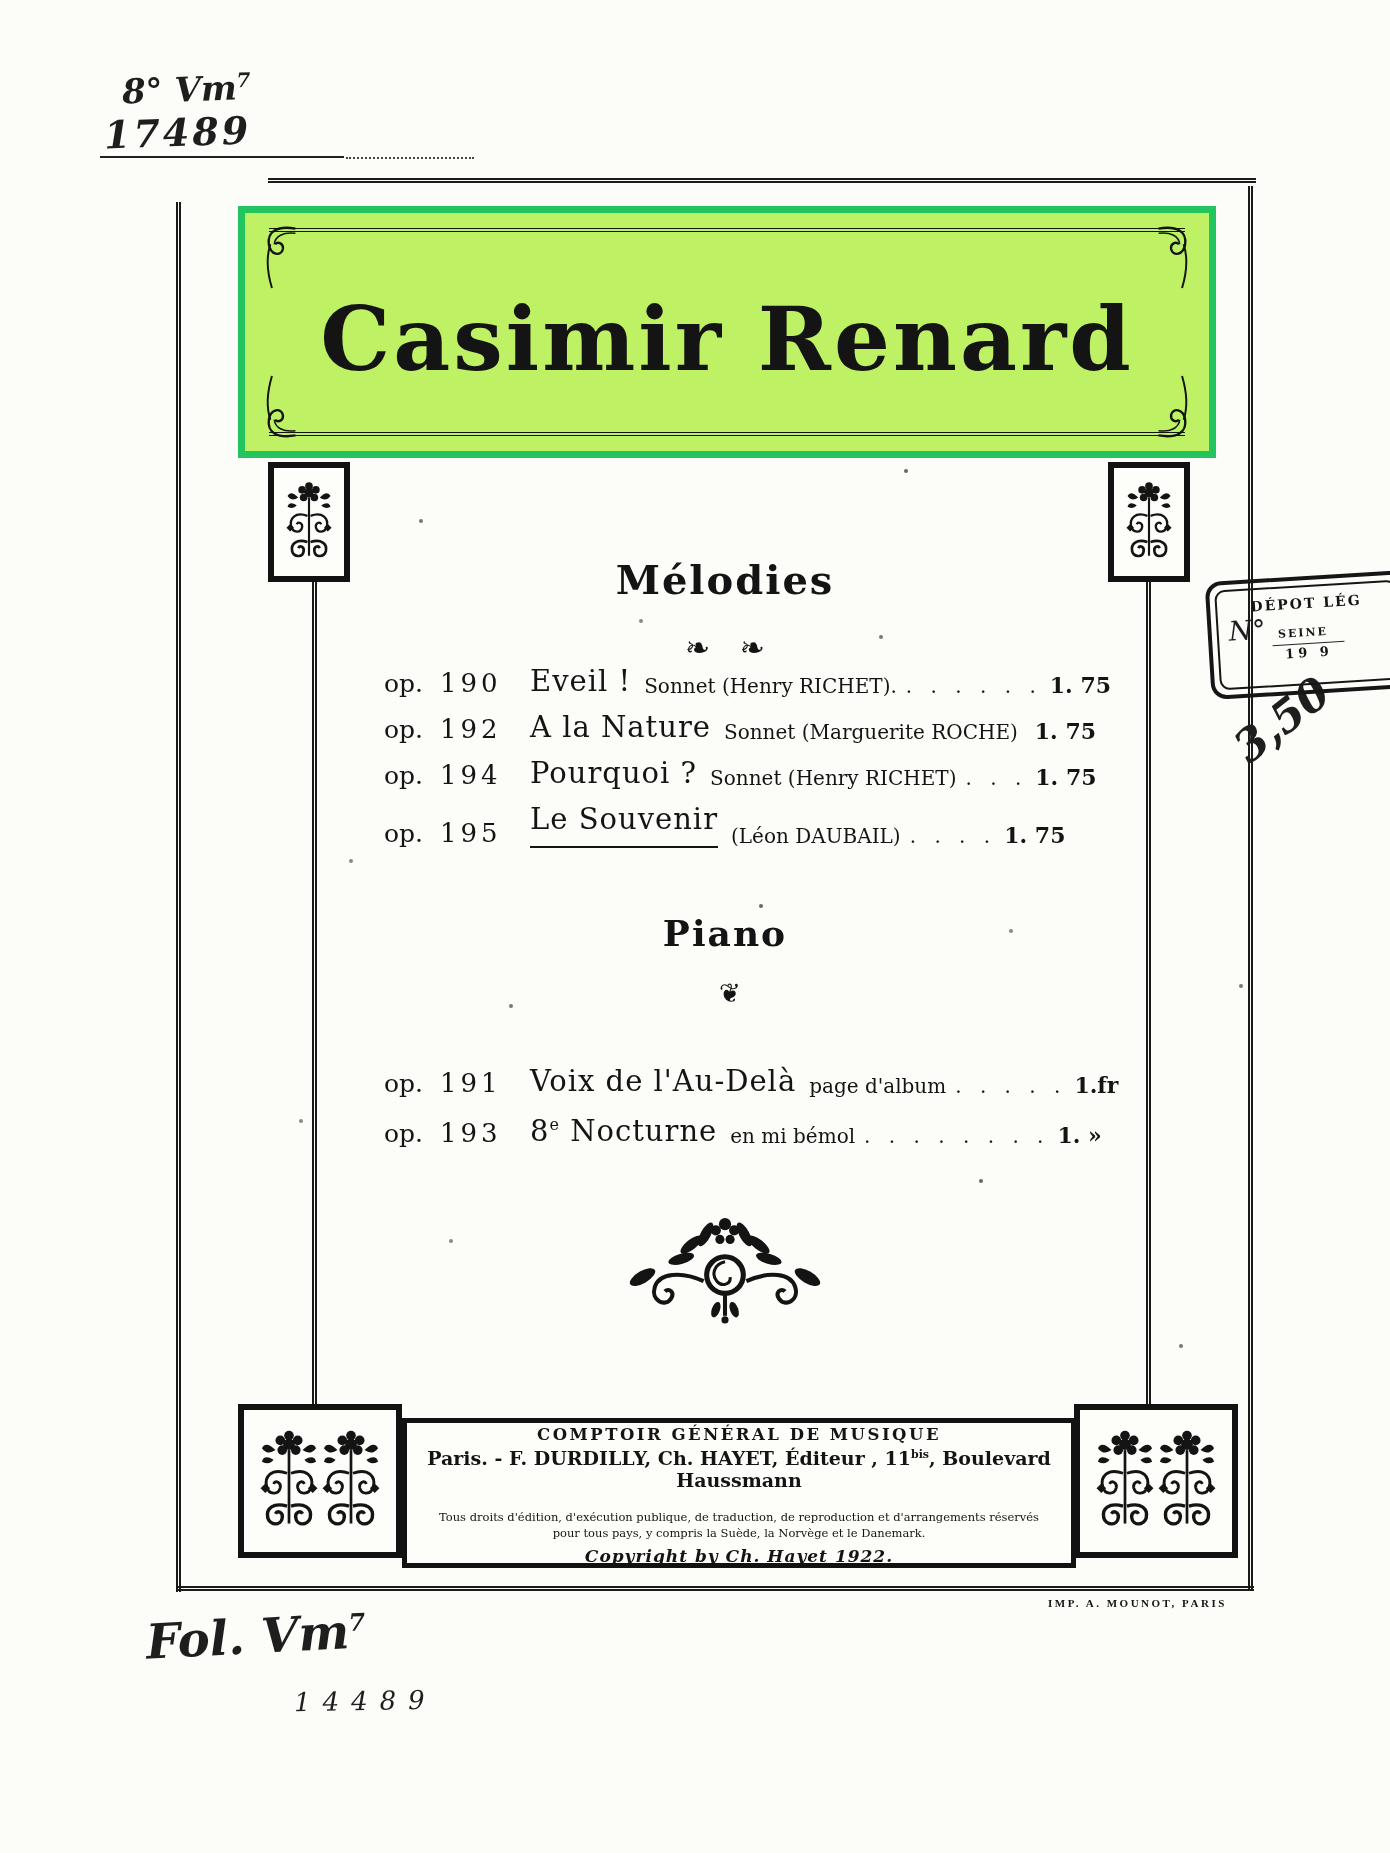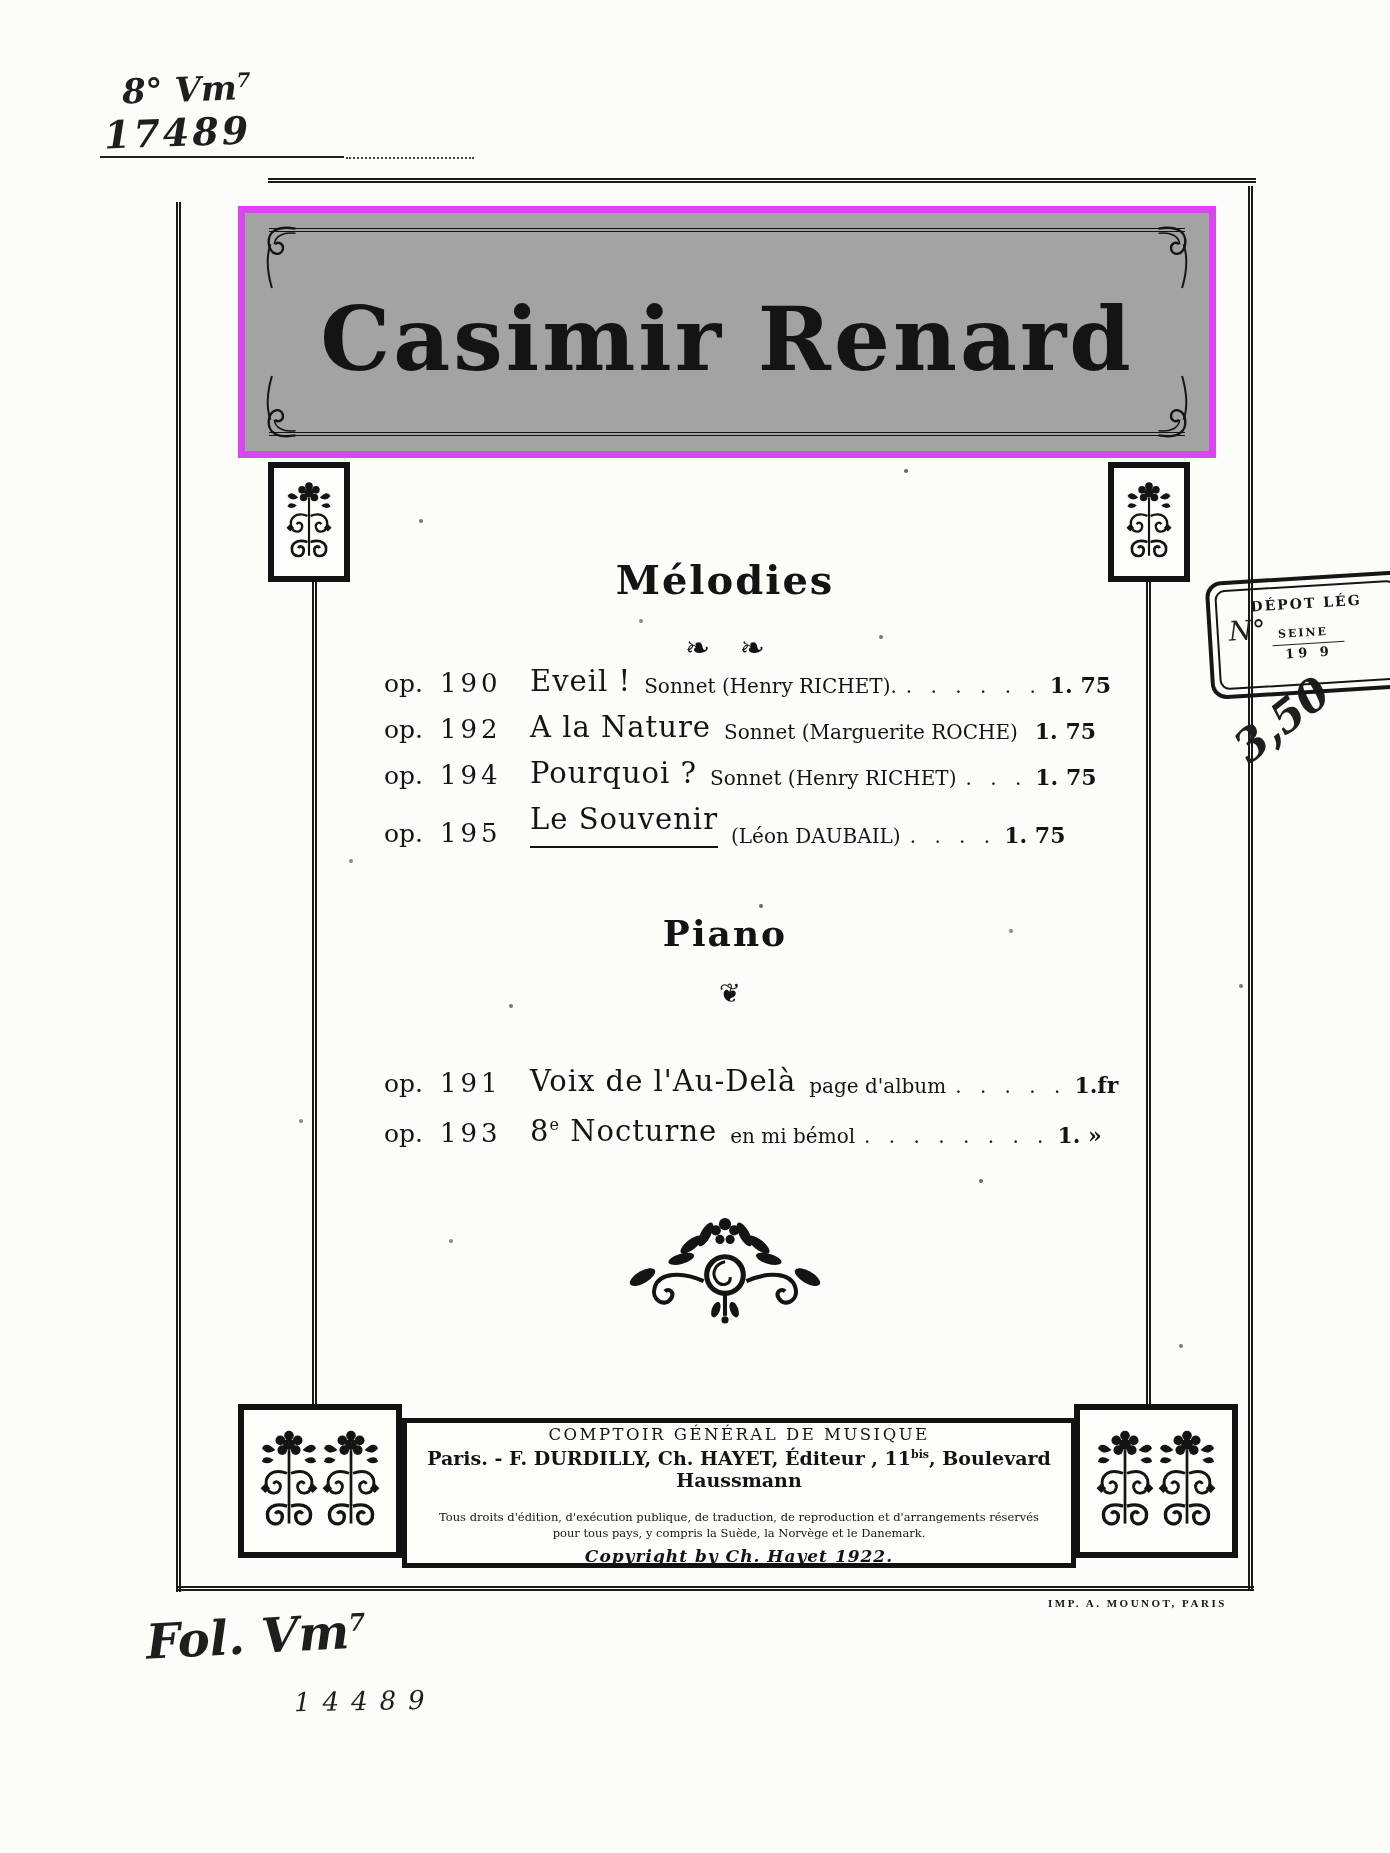--- a/index.html
+++ b/index.html
@@ -5,22 +5,22 @@
   html,body{margin:0;padding:0;background:#e8e8e4;}
   #page{position:relative;width:1390px;height:1853px;margin:0 auto;background:#fcfcf9;
         overflow:hidden;color:#141414;font-family:"DejaVu Serif","Liberation Serif",serif;
         box-sizing:border-box;}
   #page *{box-sizing:border-box;}
   .abs{position:absolute;}
   
   .drule{border-top:5px double #1a1a1a;height:0;}
   .dvert{border-left:5px double #1a1a1a;width:0;}
   
-  #banner{left:238px;top:206px;width:978px;height:252px;border:7px solid #d946ef;
-          background:#a3a3a3;z-index:3;}
+  #banner{left:238px;top:206px;width:978px;height:252px;border:7px solid #22c55e;
+          background:#bef264;z-index:3;}
   #banner-inner{position:absolute;left:24px;right:24px;top:15px;bottom:15px;
           border-top:4px double #141414;border-bottom:4px double #141414;}
   .corner{position:absolute;width:36px;height:72px;}
   .corner.tl{left:-8px;top:-12px;}
   .corner.tr{right:-8px;top:-12px;transform:scaleX(-1);}
   .corner.bl{left:-8px;bottom:-12px;transform:scaleY(-1);}
   .corner.br{right:-8px;bottom:-12px;transform:scale(-1,-1);}
   #banner-title{position:absolute;inset:0;display:flex;align-items:center;justify-content:center;
           padding-top:14px;font-size:88px;font-weight:bold;letter-spacing:3px;white-space:nowrap;}
   
@@ -41,21 +41,21 @@
   .row .wt{font-size:29px;font-weight:normal;letter-spacing:1px;margin-right:13px;}
   .row .wt sup{font-size:16px;}
   .row .sub{font-size:20px;margin-right:9px;}
   .row .leaders{font-size:20px;letter-spacing:6px;white-space:pre;}
   .row .price{font-size:22px;font-weight:bold;margin-left:auto;padding-left:8px;}
   .u{border-bottom:2.5px solid #141414;padding-bottom:10px;}
   
   #pubbox{left:402px;top:1418px;width:674px;height:150px;border:5px solid #121212;background:#fdfdfa;
           text-align:center;z-index:3;}
   .pb-phone{font-style:italic;font-weight:bold;font-size:14.5px;margin-top:8px;}
-  .pb-name{font-size:16.5px;font-weight:normal;letter-spacing:2.5px;margin-top:2px;}
+  .pb-name{font-size:16.5px;font-weight:bold;letter-spacing:2.5px;margin-top:2px;}
   .pb-addr{font-size:19px;font-weight:bold;margin-top:3px;}
   .pb-addr sup{font-size:11px;}
   .pb-r{font-size:11.5px;line-height:1.35;}
   .pb-r.first{margin-top:19px;text-align:center;}
   .pb-copy{font-style:italic;font-size:17px;letter-spacing:1px;margin-top:5px;font-weight:bold;}
   
   #imprint{left:1048px;top:1597px;font-size:11px;font-weight:bold;letter-spacing:2.5px;
            font-family:"Liberation Serif",serif;}
   .hand{font-style:italic;color:#1e1e1e;}
   #hw-top{left:122px;top:72px;font-weight:bold;font-size:34px;transform:rotate(-2deg);line-height:1.0;}

